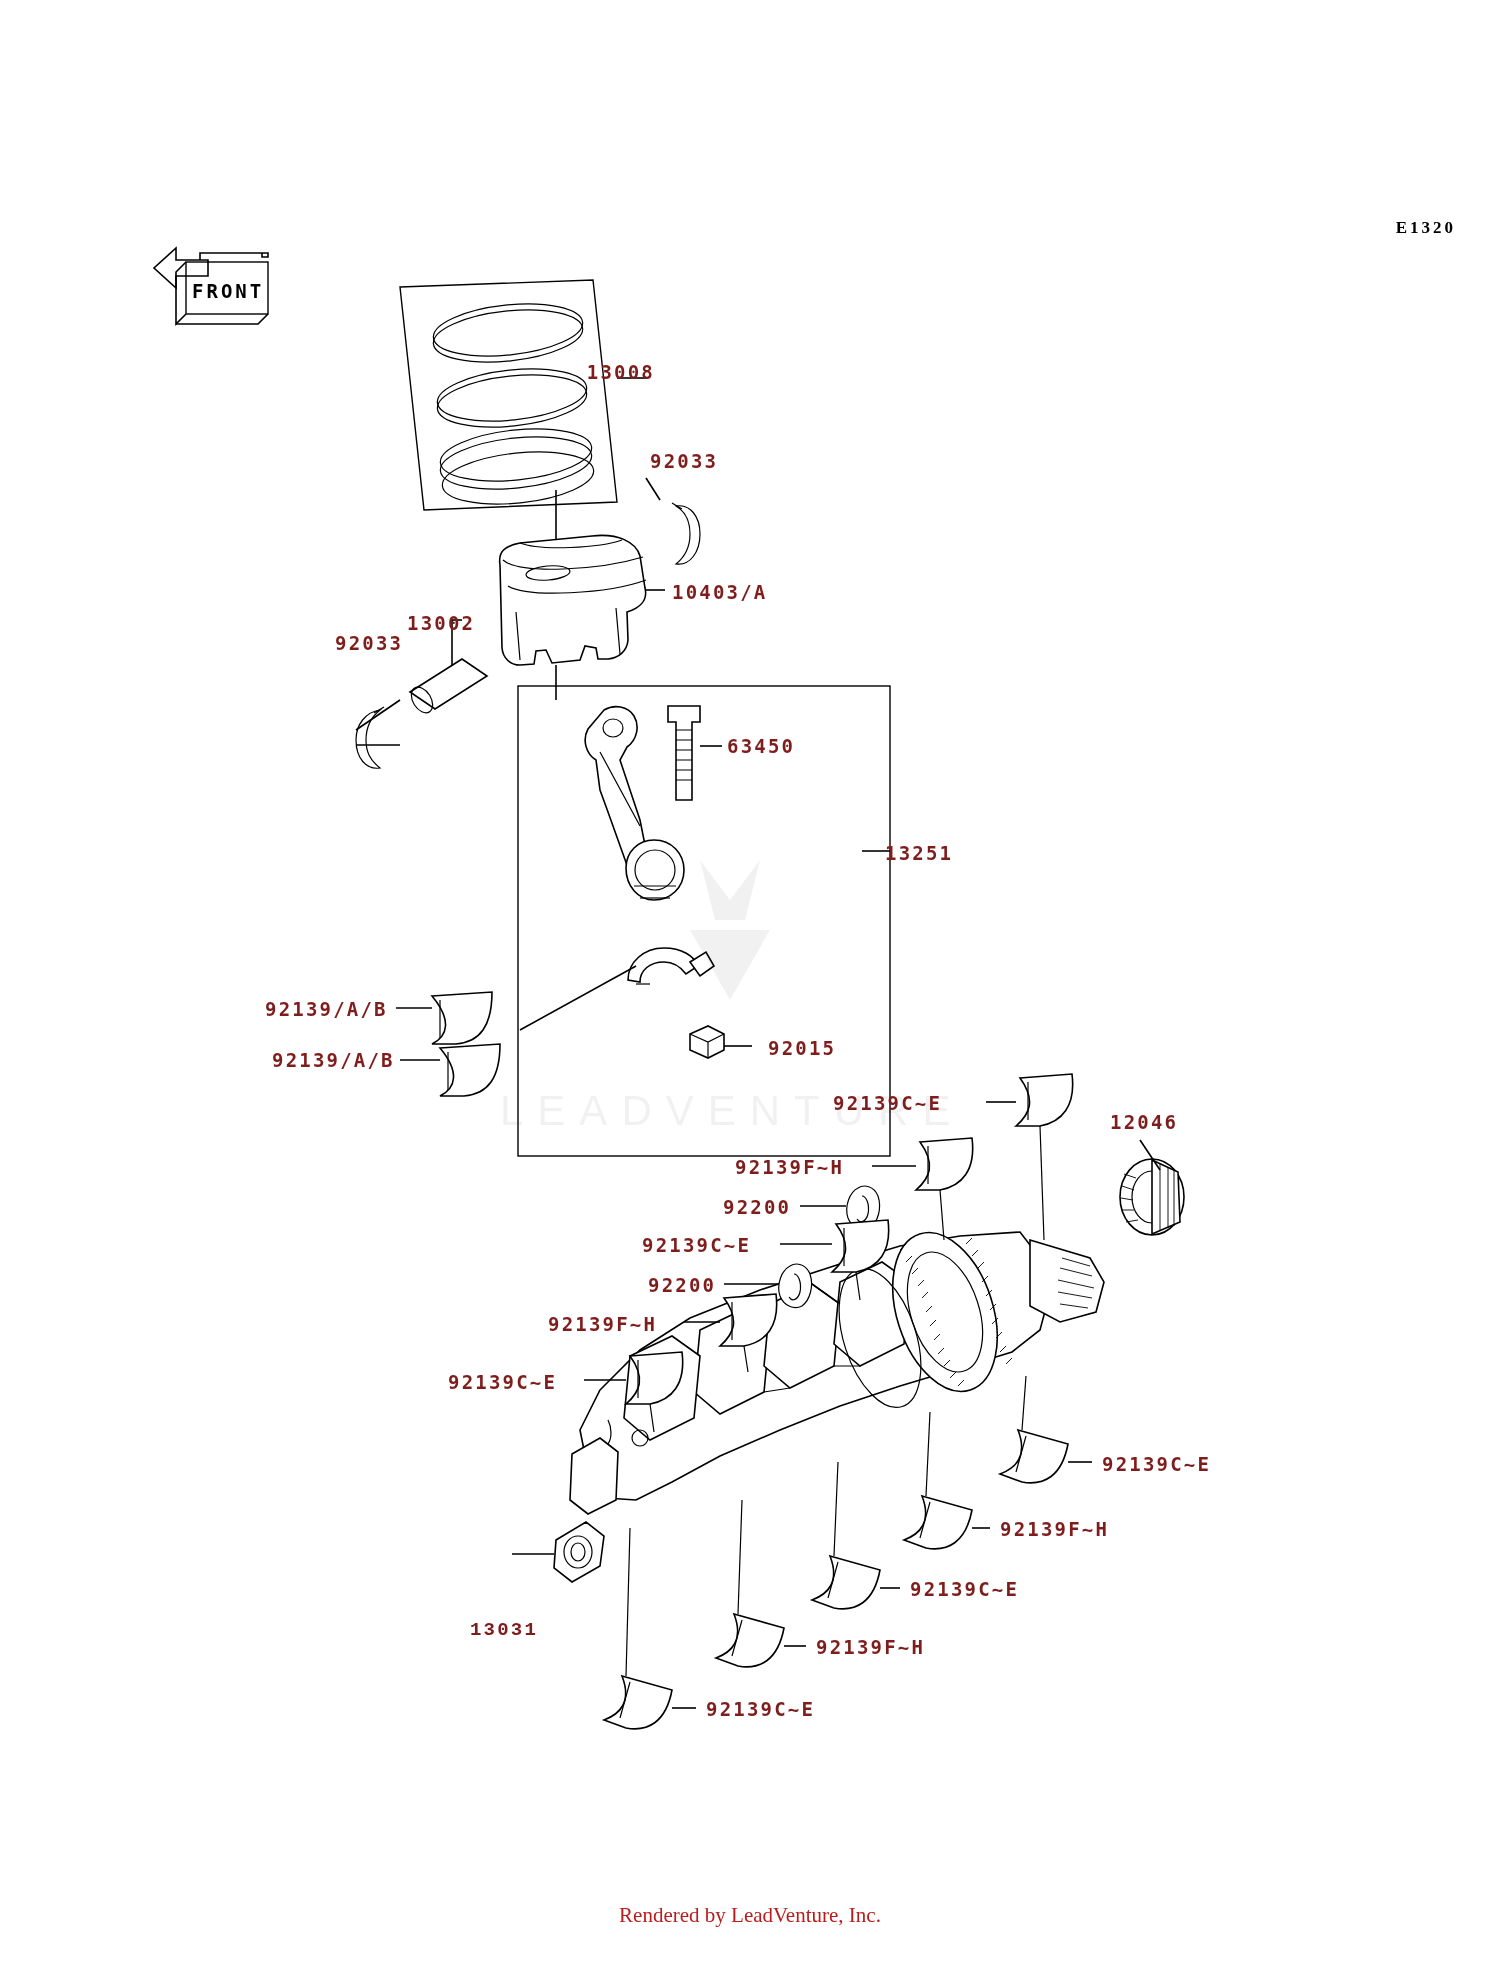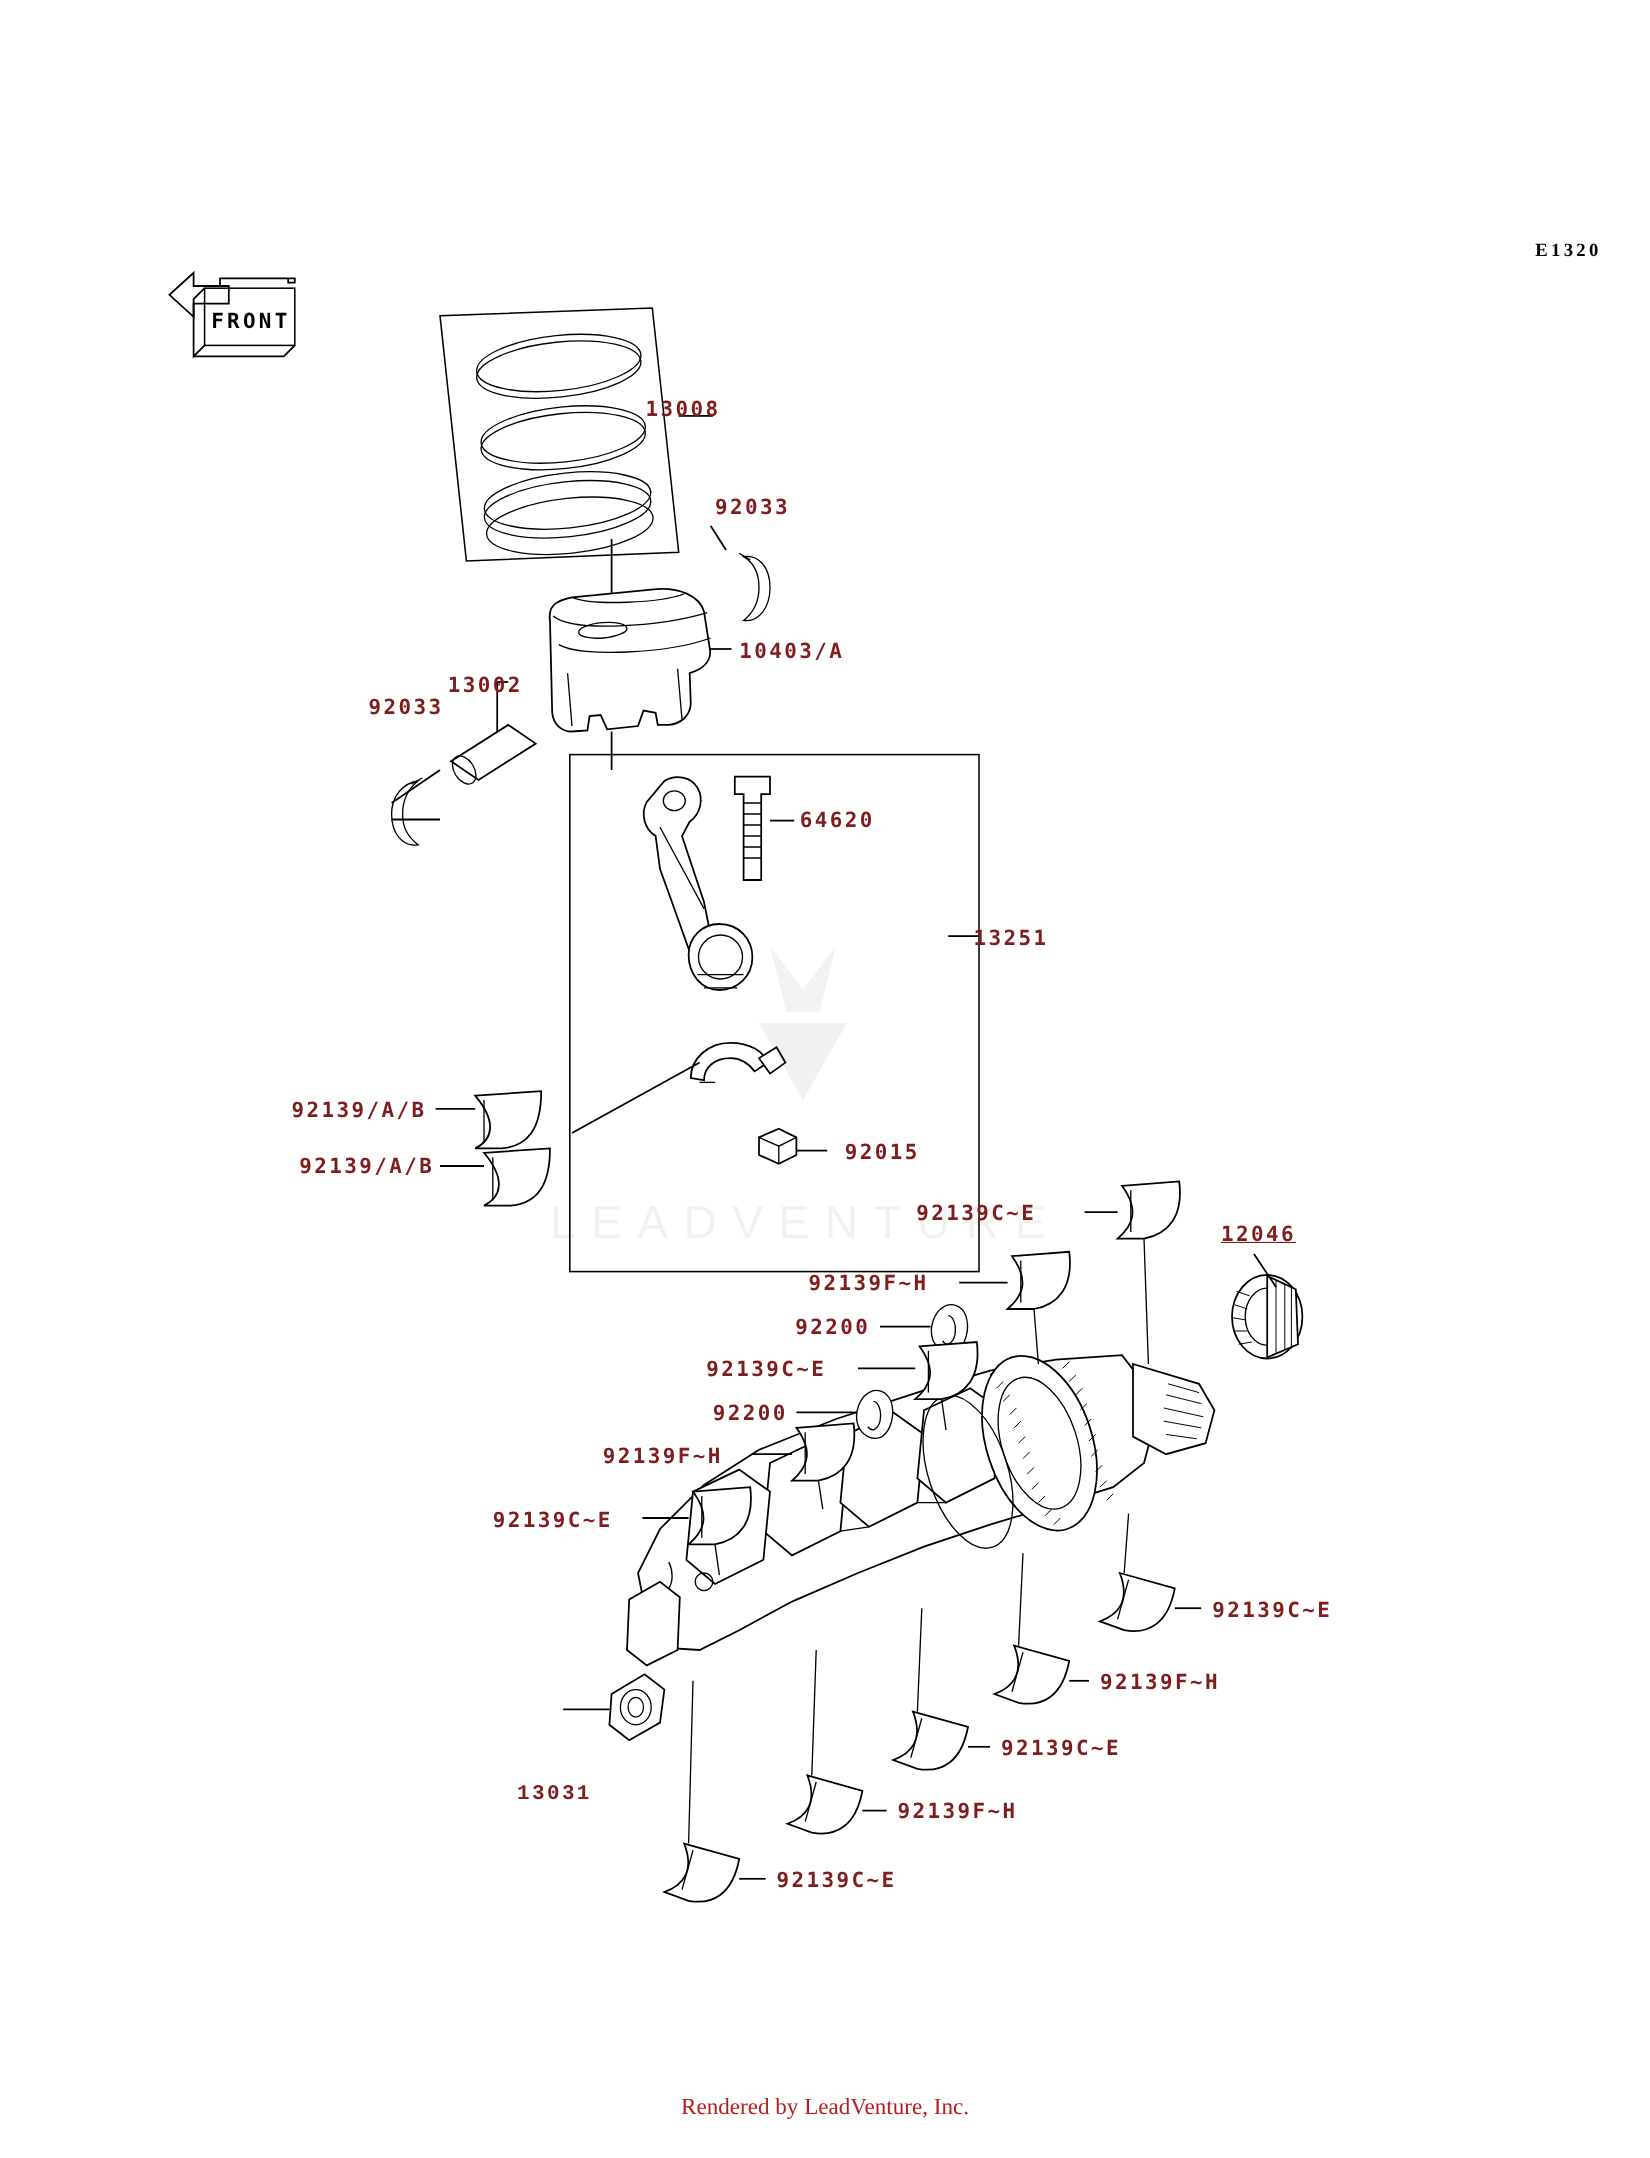--- a/index.html
+++ b/index.html
@@ -309,27 +309,27 @@
   </g>
 </svg>
 
 <div class="diagram-code">E1320</div>
 
 <div class="lbl r" style="left:560px; top:361px; width:95px;">13008</div>
 <div class="lbl" style="left:650px; top:450px;">92033</div>
 <div class="lbl" style="left:672px; top:581px;">10403/A</div>
 <div class="lbl" style="left:407px; top:592px;margin-top:20px;">13002</div>
 <div class="lbl" style="left:335px; top:632px;">92033</div>
-<div class="lbl" style="left:727px; top:735px;">64620</div>
+<div class="lbl" style="left:727px; top:735px;">63450</div>
 <div class="lbl" style="left:885px; top:842px;">13251</div>
 <div class="lbl" style="left:265px; top:998px;">92139/A/B</div>
 <div class="lbl" style="left:272px; top:1049px;">92139/A/B</div>
 <div class="lbl" style="left:768px; top:1037px;">92015</div>
 <div class="lbl" style="left:833px; top:1092px;">92139C~E</div>
-<div class="lbl" style="left:1110px; top:1111px;text-decoration:underline;">12046</div>
+<div class="lbl" style="left:1110px; top:1111px;">12046</div>
 <div class="lbl" style="left:735px; top:1156px;">92139F~H</div>
 <div class="lbl" style="left:723px; top:1196px;">92200</div>
 <div class="lbl" style="left:642px; top:1234px;">92139C~E</div>
 <div class="lbl" style="left:648px; top:1274px;">92200</div>
 <div class="lbl" style="left:548px; top:1313px;">92139F~H</div>
 <div class="lbl" style="left:448px; top:1371px;">92139C~E</div>
 <div class="lbl" style="left:470px; top:1619px;font-family:Liberation Mono, monospace;">13031</div>
 <div class="lbl" style="left:1102px; top:1453px;">92139C~E</div>
 <div class="lbl" style="left:1000px; top:1518px;">92139F~H</div>
 <div class="lbl" style="left:910px; top:1578px;">92139C~E</div>

